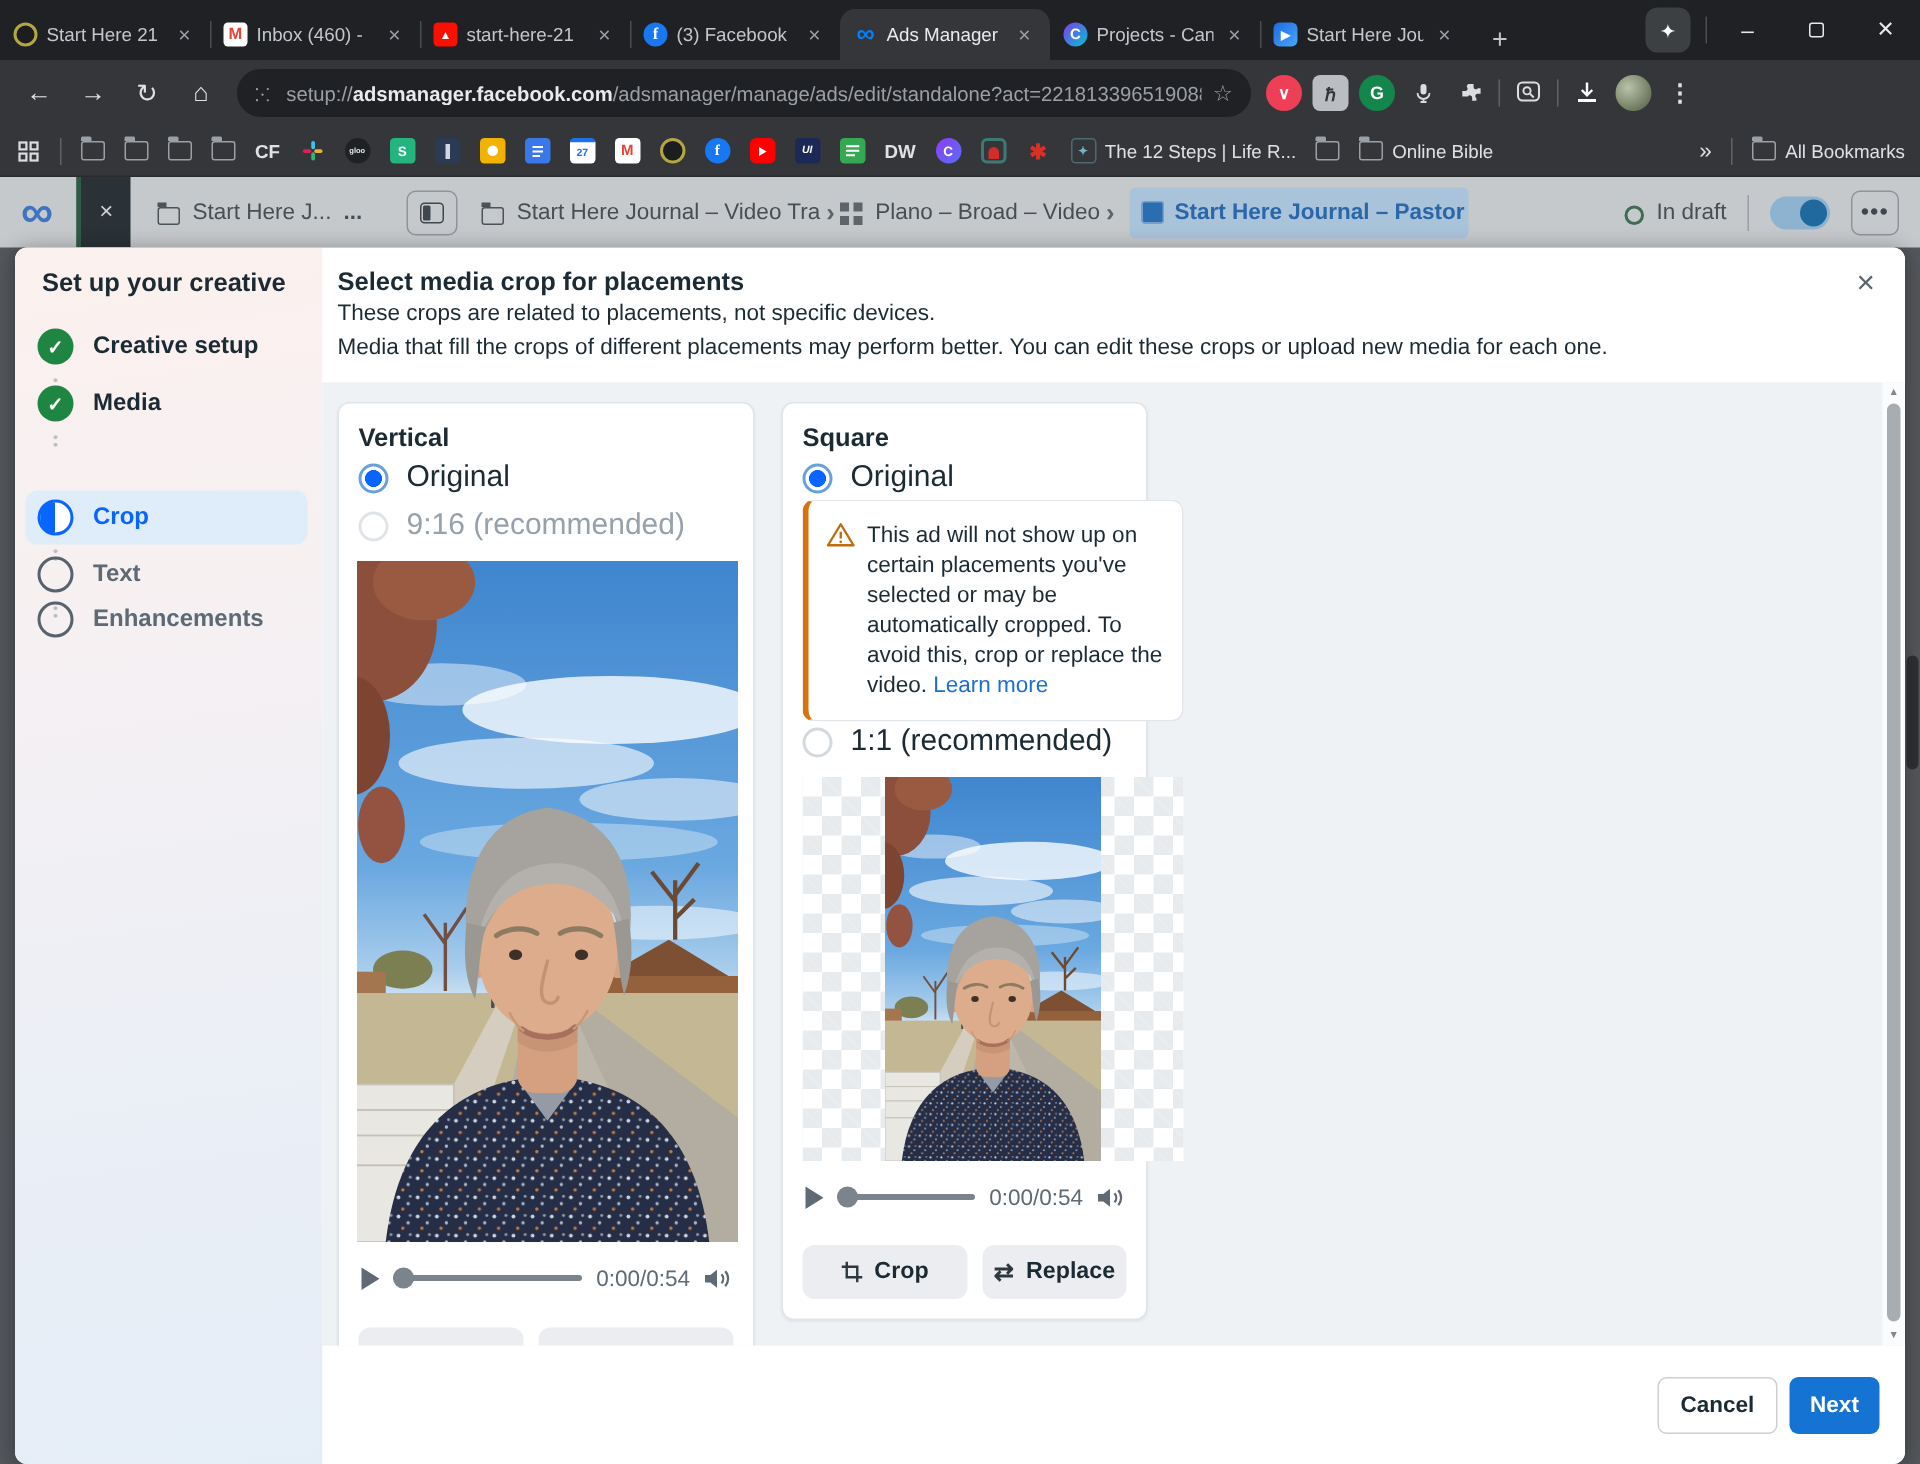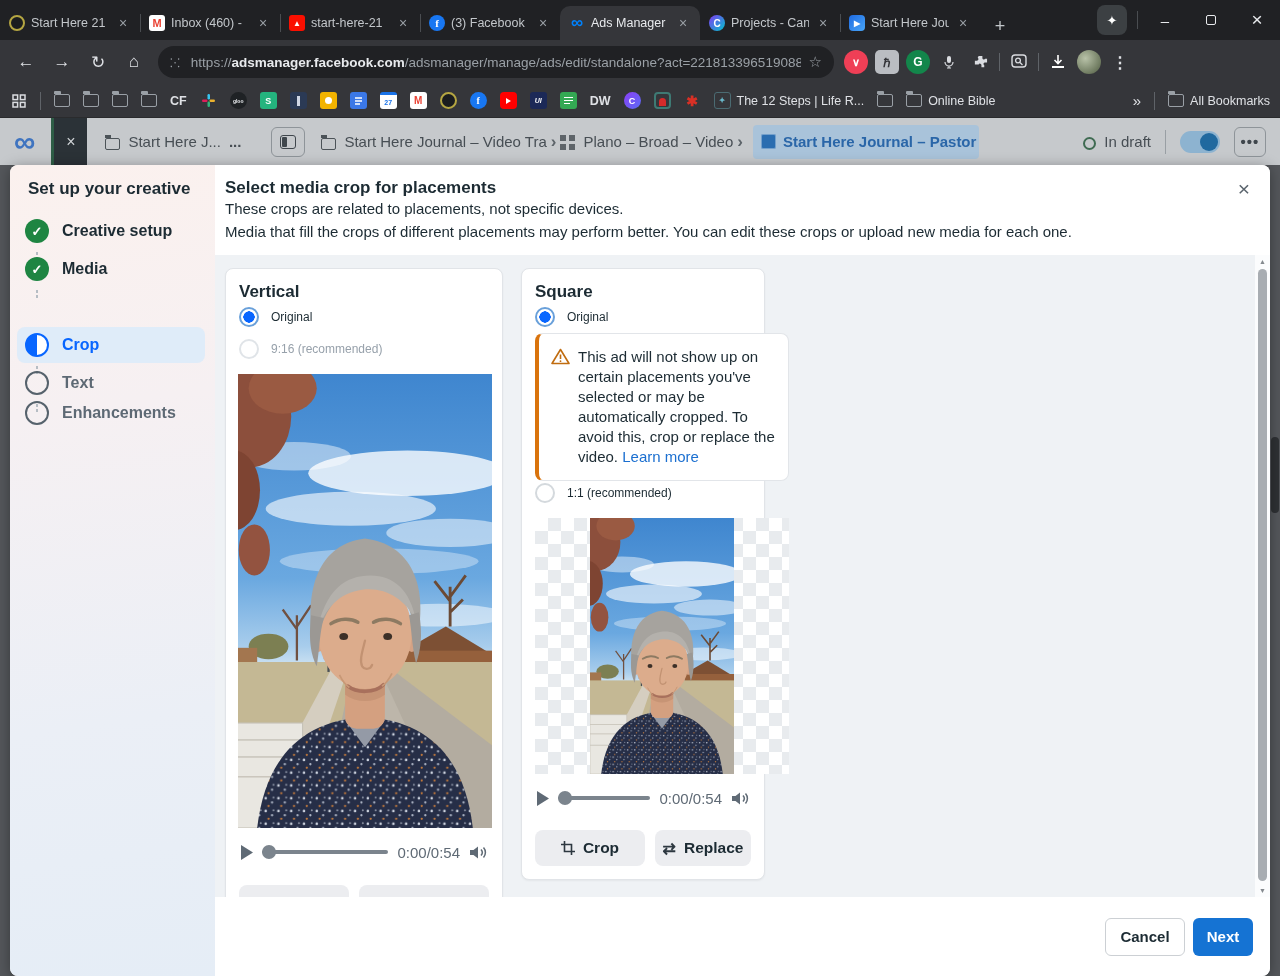--- a/index.html
+++ b/index.html
@@ -110,21 +110,21 @@
   .scrollarrow { position:absolute; right:4px; font-size:7px; color:#84898e; }
 
   .card { position:absolute; background:#fff; border:1px solid #e1e4e8; border-radius:8px; box-shadow:0 1px 2px rgba(0,0,0,.05); }
   .card-vertical { left:10px; top:13px; width:278px; height:700px; }
   .card-square { left:306px; top:13px; width:244px; height:612px; }
   .cardtitle { position:absolute; top:13px; left:13px; font-size:17px; font-weight:bold; color:#1c2b33; }
   .optrow { position:absolute; left:13px; display:flex; align-items:center; gap:12px; }
   .radio { width:20px; height:20px; border-radius:50%; flex:none; }
   .radio.sel { border:2px solid #69a0da; background:radial-gradient(circle,#0866ff 0 5.5px,#fff 5.8px); }
   .radio.unsel { border:2px solid #d4d9dd; background:#fff; }
-  .optlabel { font-size:12px; color:#1c2b33; }
+  .optlabel { font-size:20px; color:#1c2b33; }
   .optlabel.dim { color:#97a1ab; }
 
   .vidframe { position:absolute; overflow:hidden; background:#7fa8cc; }
   .vidframe svg { display:block; width:100%; height:100%; }
   .vid-lg { left:12px; top:105px; width:254px; height:454px; }
   .checker { position:absolute; left:13px; top:249px; width:254px; height:256px; background-color:#fff;
     background-image:linear-gradient(45deg,#e8ebee 25%,transparent 25%,transparent 75%,#e8ebee 75%),
                      linear-gradient(45deg,#e8ebee 25%,transparent 25%,transparent 75%,#e8ebee 75%);
     background-size:26px 26px; background-position:0 0,13px 13px; }
   .vid-sm { left:55px; top:0; width:144px; height:256px; }
@@ -278,21 +278,21 @@
   </div>
 </div>
 
 <div class="toolbar">
   <span class="navic">←</span>
   <span class="navic">→</span>
   <span class="navic">↻</span>
   <span class="navic">⌂</span>
   <div class="omnibox">
     <span class="siteinfo">⁚⁖</span>
-    <span class="url"><span>https://</span><b>adsmanager.facebook.com</b><span>/adsmanager/manage/ads/edit/standalone?act=2218133965190887&amp;se...</span></span>
+    <span class="url"><span>setup://</span><b>adsmanager.facebook.com</b><span>/adsmanager/manage/ads/edit/standalone?act=2218133965190887&amp;se...</span></span>
     <span class="starbtn">☆</span>
   </div>
   <div class="extrow">
     <span class="extic ic-pocket">∨</span>
     <span class="extic ic-hbar">ℏ</span>
     <span class="extic ic-gram">G</span>
     <span class="extic">
       <svg width="14" height="14" viewBox="0 0 14 14">
           <rect x="5" y="1" width="4" height="7" rx="2" fill="#dadce0"></rect>
           <path d="M3 7 a4 4 0 0 0 8 0 M7 11 v2 M5 13 h4" stroke="#dadce0" stroke-width="1.2" fill="none"></path>

